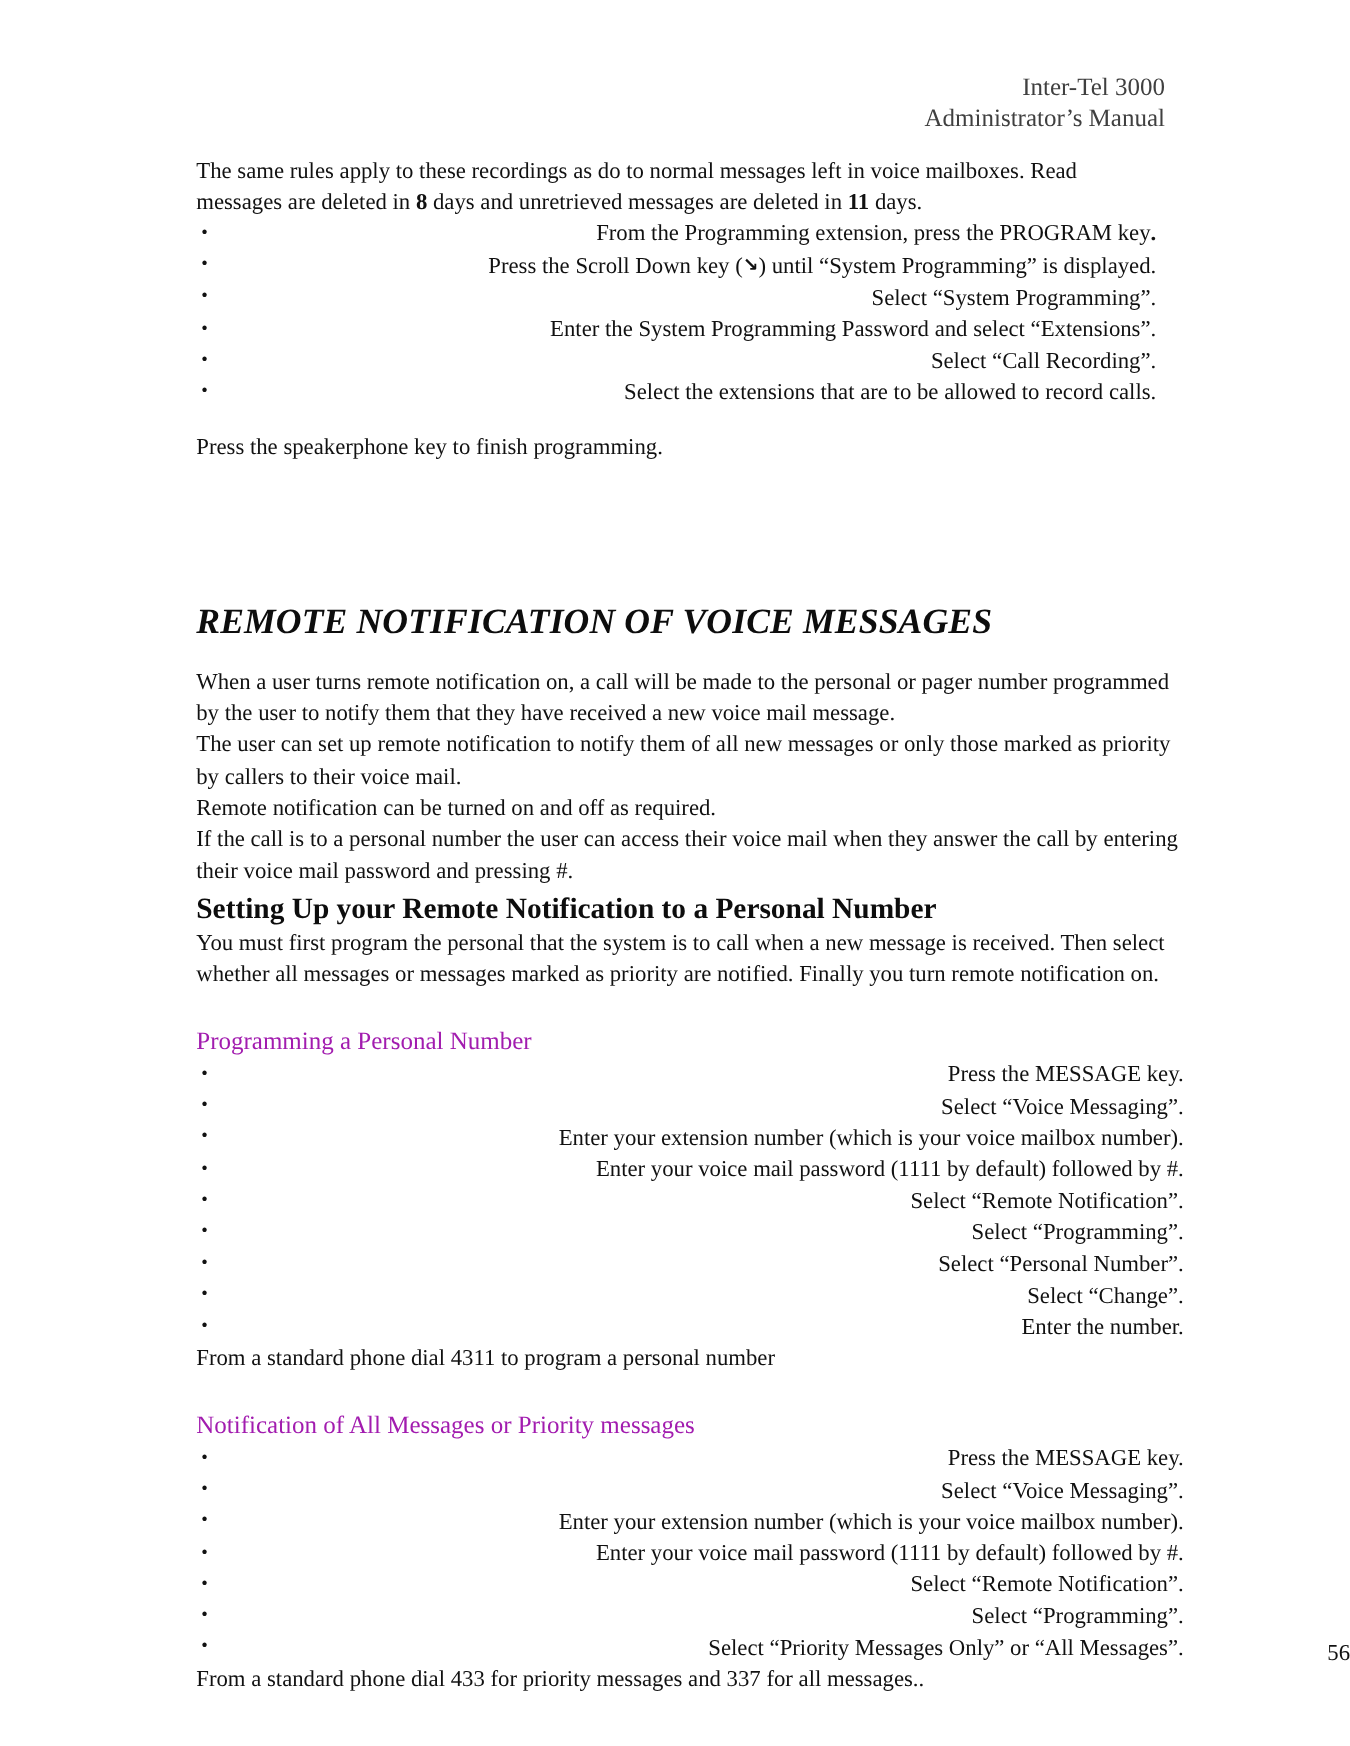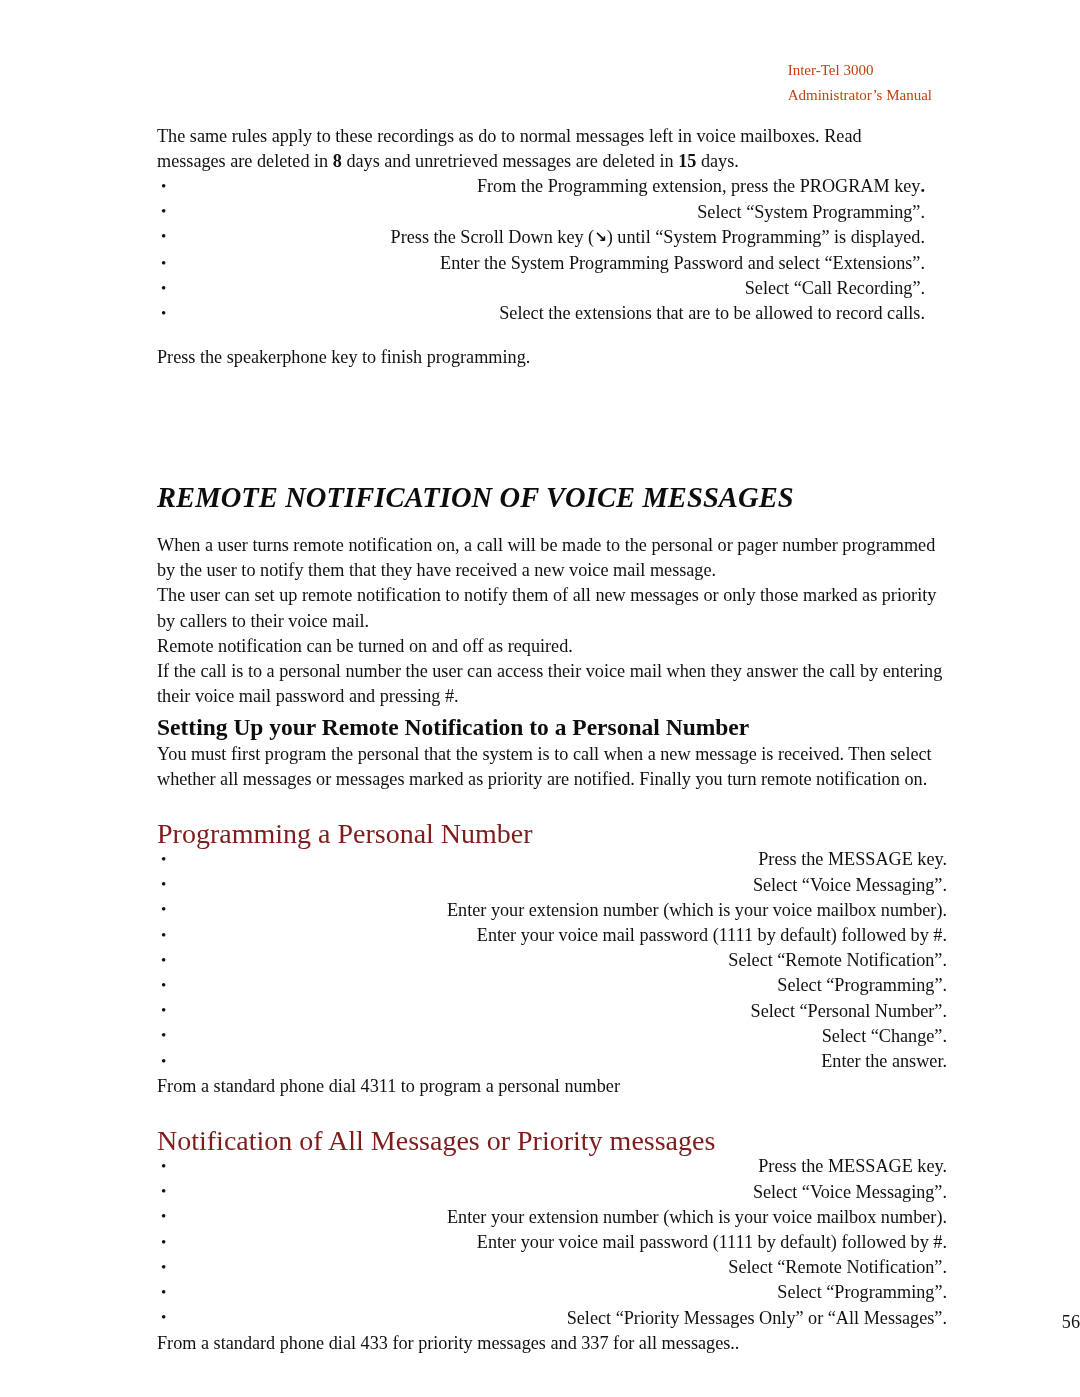--- a/index.html
+++ b/index.html
@@ -13,24 +13,24 @@
     height: 1397px;
     background: #ffffff;
     overflow: hidden;
     font-family: "Liberation Serif", "DejaVu Serif", serif;
     color: #1a1a1a;
   }
   .header {
     position: absolute;
     top: 58px;
     right: 148px;
-    text-align: left;
-    font-size: 15px;
+    text-align: right;
+    font-size: 20px;
     line-height: 25px;
-    color: #c2410c;
+    color: #404040;
   }
   .header div { white-space: nowrap; }
 
   .content {
     position: absolute;
     left: 157px;
     top: 124px;
     width: 768px;
   }
 
@@ -75,24 +75,24 @@
   }
   h2.sub-title {
     margin: 0;
     font-size: 23.5px;
     line-height: 29px;
     font-weight: bold;
     color: #0d0d0d;
   }
   h3.minor-title {
     margin: 0;
-    font-size: 28px;
+    font-size: 20px;
     line-height: 27px;
     font-weight: normal;
-    color: #7f1d1d;
+    color: #a21caf;
   }
   .gap-s  { height: 18px; }
   .gap-m  { height: 28px; }
 
   .bold { font-weight: bold; }
   .arrow-glyph {
     font-weight: bold;
     font-family: "DejaVu Sans", sans-serif;
     font-size: 15px;
     display: inline-block;
@@ -118,26 +118,26 @@
 
 <div class="page">
 
   <div class="header">
     <div>Inter-Tel 3000</div>
     <div>Administrator’s Manual</div>
   </div>
 
   <div class="content">
 
-    <p class="body"><span>The same rules apply to these recordings as do to normal messages left in voice mailboxes. Read messages are deleted in </span><span class="bold">8</span><span> days and unretrieved messages are deleted in </span><span class="bold">15</span><span> days.</span></p>
+    <p class="body"><span>The same rules apply to these recordings as do to normal messages left in voice mailboxes. Read messages are deleted in </span><span class="bold">8</span><span> days and unretrieved messages are deleted in </span><span class="bold">11</span><span> days.</span></p>
 
     <ul class="bullets">
       <li><span>From the Programming extension, press the PROGRAM key</span><span class="bold">.</span></li>
+      <li><span>Press the Scroll Down key (</span><span class="arrow-glyph">↘</span><span>) until “System Programming” is displayed.</span></li>
       <li><span>Select “System Programming”.</span></li>
-      <li><span>Press the Scroll Down key (</span><span class="arrow-glyph">↘</span><span>) until “System Programming” is displayed.</span></li>
       <li><span>Enter the System Programming Password and select “Extensions”.</span></li>
       <li><span>Select “Call Recording”.</span></li>
       <li><span>Select the extensions that are to be allowed to record calls.</span></li>
     </ul>
 
     <div class="gap-s"></div>
 
     <p class="body">Press the speakerphone key to finish programming.</p>
 
   </div>
@@ -161,21 +161,21 @@
     <h3 class="minor-title">Programming a Personal Number</h3>
     <ul class="bullets">
       <li><span>Press the MESSAGE key.</span></li>
       <li><span>Select “Voice Messaging”.</span></li>
       <li><span>Enter your extension number (which is your voice mailbox number).</span></li>
       <li><span>Enter your voice mail password (1111 by default) followed by #.</span></li>
       <li><span>Select “Remote Notification”.</span></li>
       <li><span>Select “Programming”.</span></li>
       <li><span>Select  “Personal Number”.</span></li>
       <li><span>Select “Change”.</span></li>
-      <li><span>Enter the answer.</span></li>
+      <li><span>Enter the number.</span></li>
     </ul>
     <p class="body">From a standard phone dial 4311 to program a personal number</p>
 
     <div class="gap-m"></div>
 
     <h3 class="minor-title">Notification of All Messages or Priority messages</h3>
     <ul class="bullets">
       <li><span>Press the MESSAGE key.</span></li>
       <li><span>Select “Voice Messaging”.</span></li>
       <li><span>Enter your extension number (which is your voice mailbox number).</span></li>

